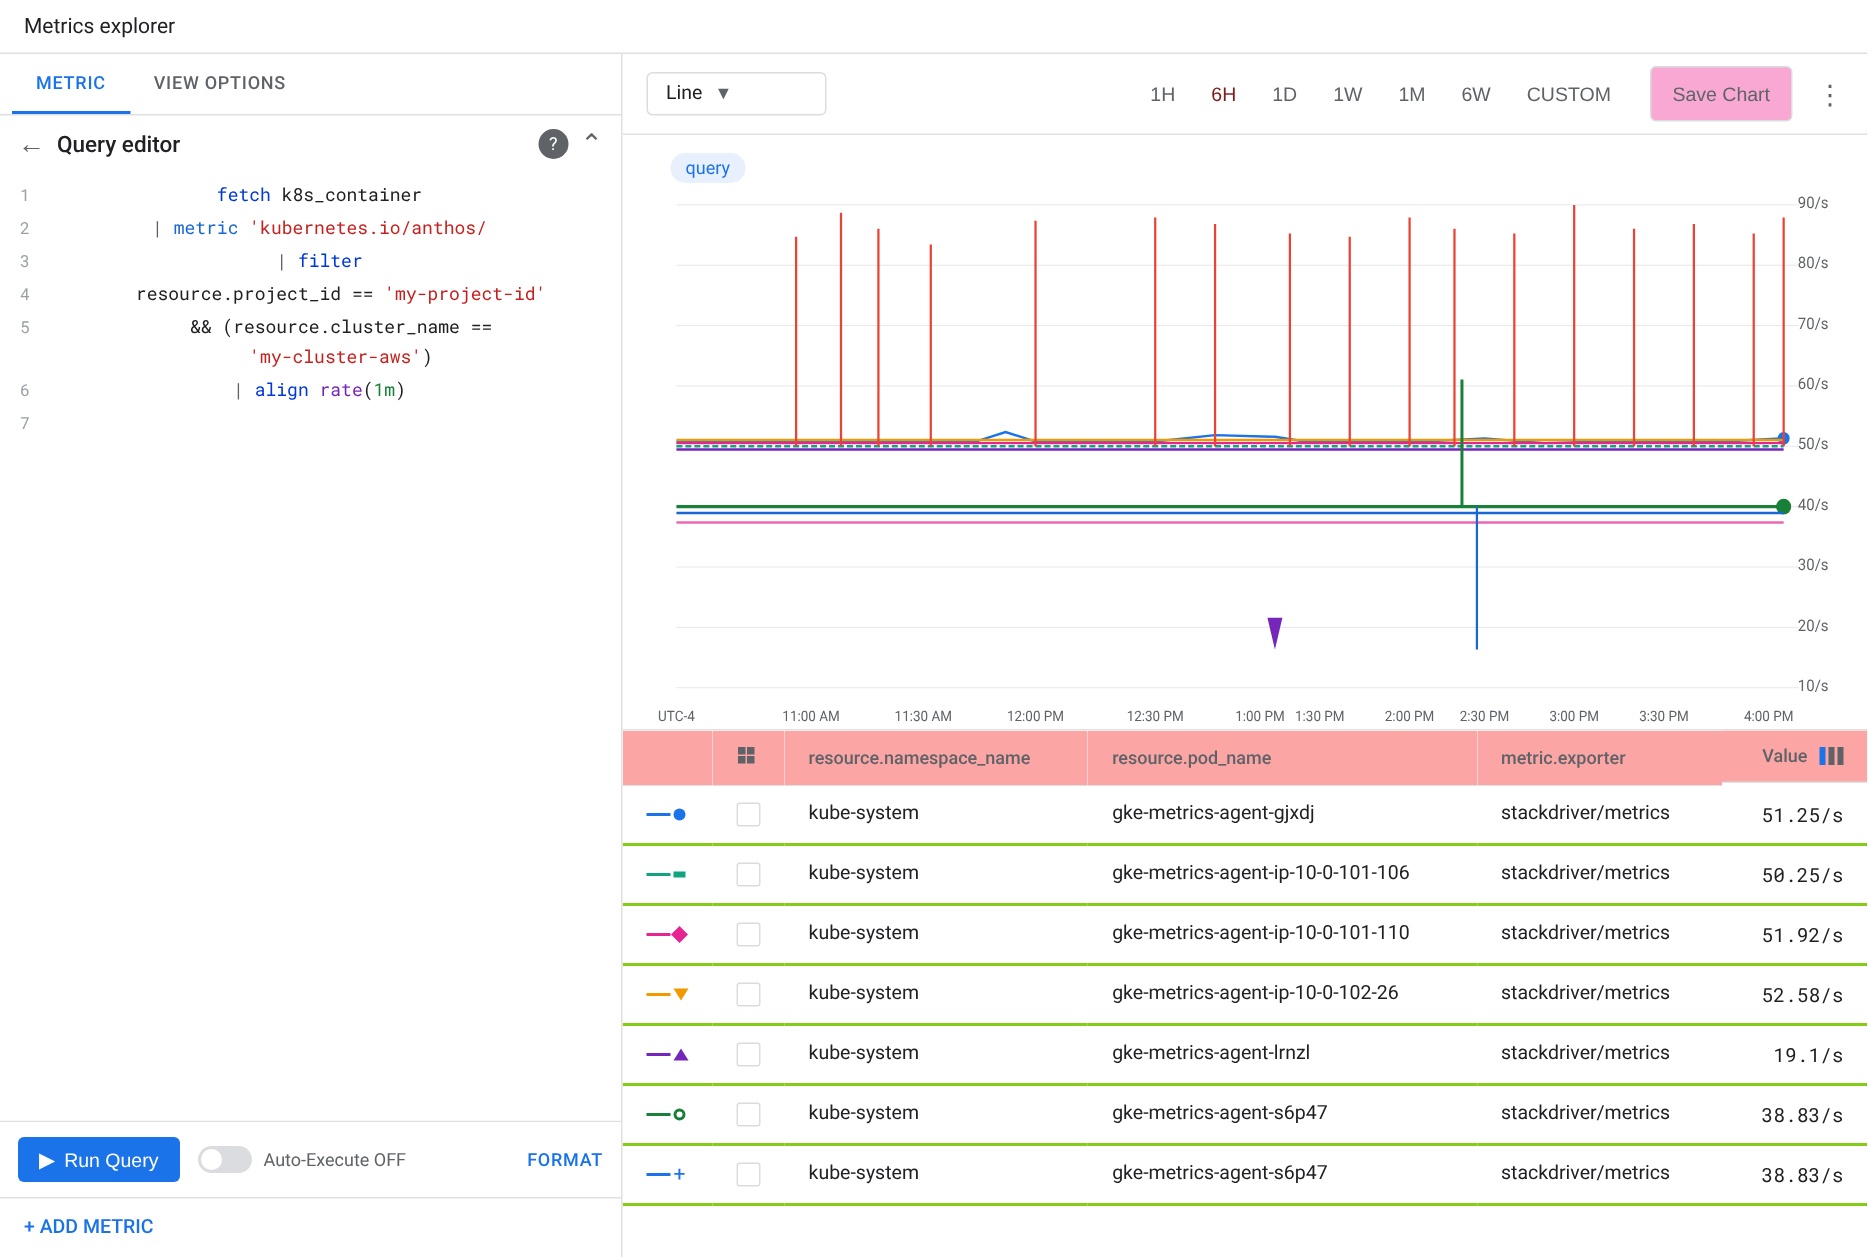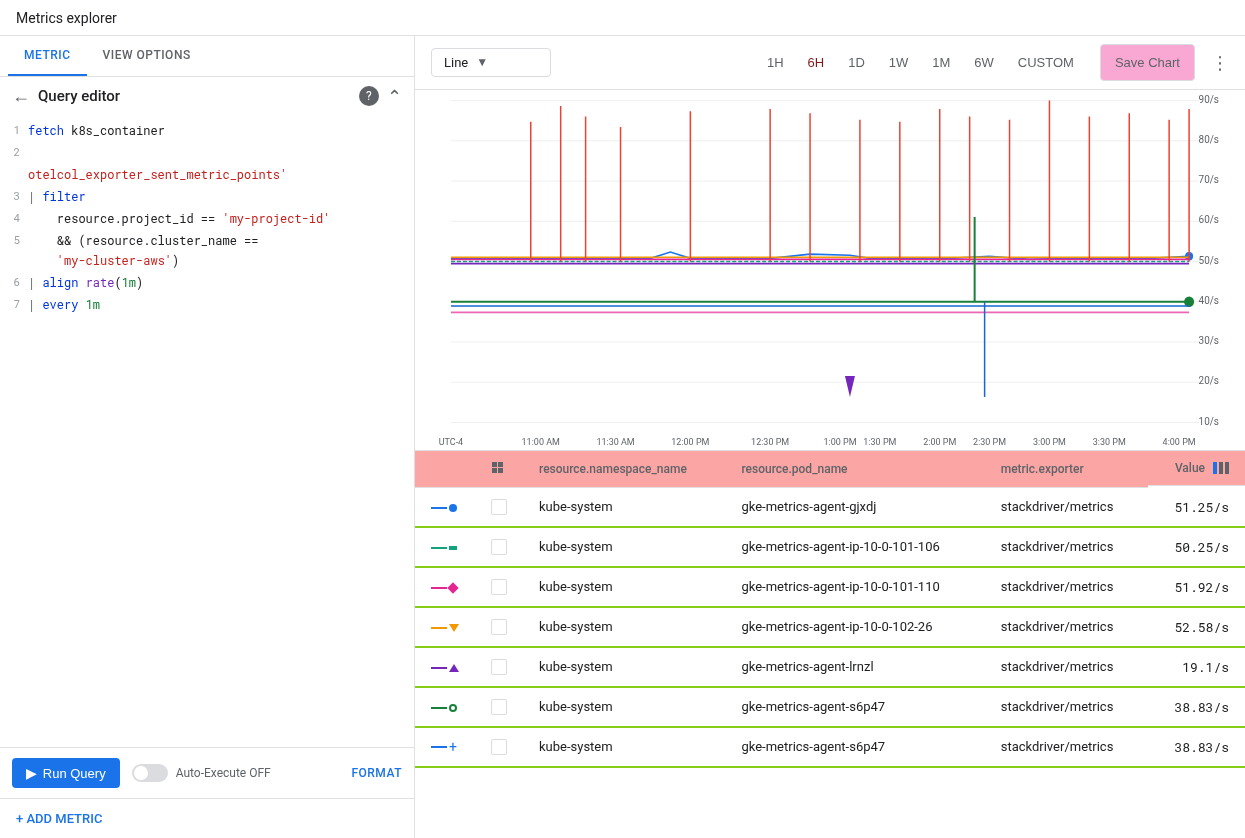--- a/index.html
+++ b/index.html
@@ -112,20 +112,21 @@
       flex-shrink: 0;
       user-select: none;
       font-size: 11px;
       line-height: 20px;
     }
     .line-content {
       flex: 1;
       white-space: pre;
       line-height: 20px;
       padding-right: 16px;
+      text-align: center;
     }
 
     
     .kw { color: #0037da; } 
     .str { color: #c5221f; } 
     .fn { color: #7627bb; } 
     .prop { color: #1967d2; } 
     .num { color: #188038; } 
     .op { color: #5f6368; }
 
@@ -366,26 +367,23 @@
 
       <div class="code-editor">
 
         <div class="code-line">
           <span class="line-number">1</span>
           <span class="line-content"><span class="kw">fetch</span> k8s_container</span>
         </div>
 
         <div class="code-line">
           <span class="line-number">2</span>
-        </div>
-
-        <div class="code-line">
-          <span class="line-number"></span>
-          <span class="line-content"><span class="str">otelcol_exporter_sent_metric_points'</span></span>
-        </div>
+          <span class="line-content"><span class="op">| </span><span class="prop">metric</span> <span class="str">'kubernetes.io/anthos/</span></span>
+        </div>
+
 
         <div class="code-line">
           <span class="line-number">3</span>
           <span class="line-content"><span class="op">| </span><span class="kw">filter</span></span>
         </div>
 
         <div class="code-line">
           <span class="line-number">4</span>
           <span class="line-content">    resource.project_id == <span class="str">'my-project-id'</span></span>
         </div>
@@ -395,21 +393,20 @@
           <span class="line-content">    &amp;&amp; (resource.cluster_name ==<br>    <span class="str">'my-cluster-aws'</span>)</span>
         </div>
 
         <div class="code-line">
           <span class="line-number">6</span>
           <span class="line-content"><span class="op">| </span><span class="kw">align</span> <span class="fn">rate</span>(<span class="num">1m</span>)</span>
         </div>
 
         <div class="code-line">
           <span class="line-number">7</span>
-          <span class="line-content"><span class="op">| </span><span class="kw">every</span> <span class="num">1m</span></span>
         </div>
       </div>
 
       <div class="bottom-bar">
         <button class="run-query-btn">
           <span class="play-icon">▶</span>
           <span>Run Query</span>
         </button>
         <div class="auto-execute">
           <div class="toggle-switch"></div>
@@ -439,20 +436,23 @@
         <button class="time-btn">1W</button>
         <button class="time-btn">1M</button>
         <button class="time-btn">6W</button>
         <button class="time-btn custom-btn">CUSTOM</button>
       </div>
 
       <button class="save-chart-btn">Save Chart</button>
       <span class="more-icon">⋮</span>
     </div>
 
+    <div style="padding: 4px 16px 0;">
+      <span class="query-tag">query</span>
+    </div>
 
     <div class="chart-area">
       <svg width="100%" height="100%" viewBox="0 0 800 340" preserveAspectRatio="none">
 
         <text x="790" y="12" font-size="10" fill="#5f6368" text-anchor="end">90/s</text>
         <text x="790" y="50" font-size="10" fill="#5f6368" text-anchor="end">80/s</text>
         <text x="790" y="88" font-size="10" fill="#5f6368" text-anchor="end">70/s</text>
         <text x="790" y="126" font-size="10" fill="#5f6368" text-anchor="end">60/s</text>
         <text x="790" y="164" font-size="10" fill="#5f6368" text-anchor="end">50/s</text>
         <text x="790" y="202" font-size="10" fill="#5f6368" text-anchor="end">40/s</text>

